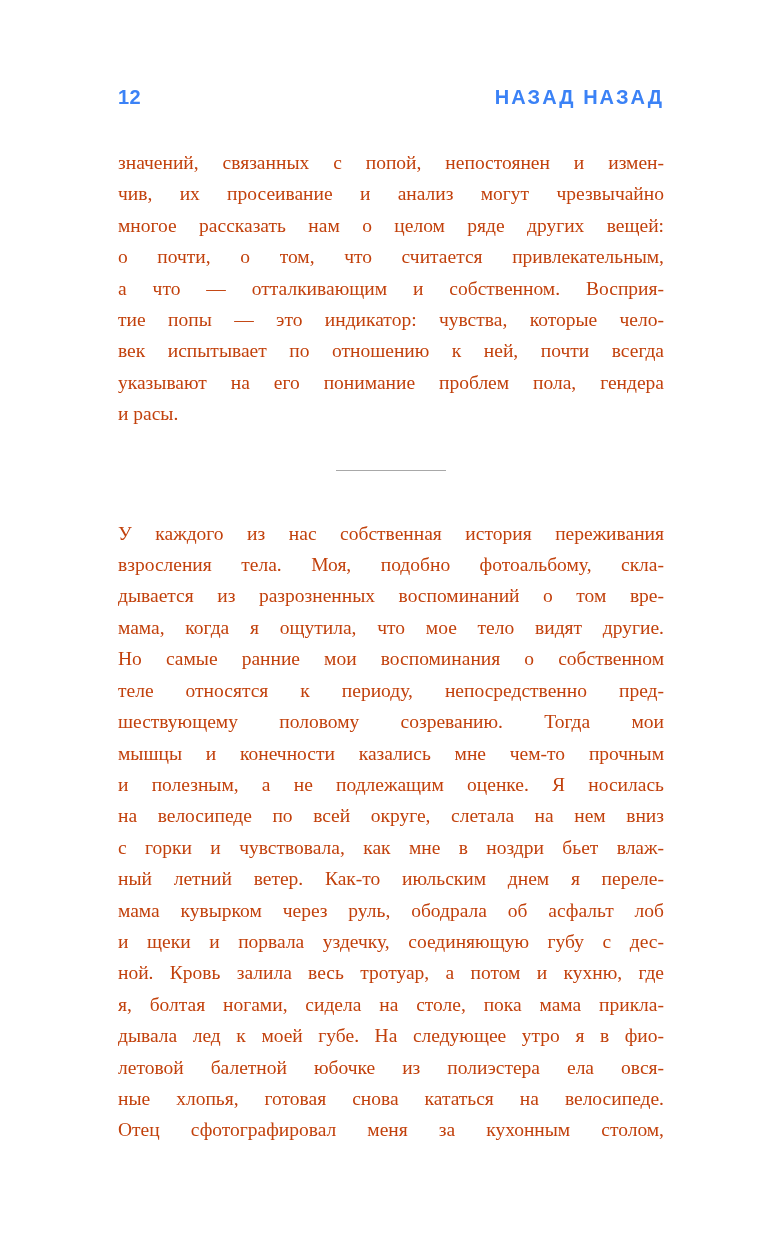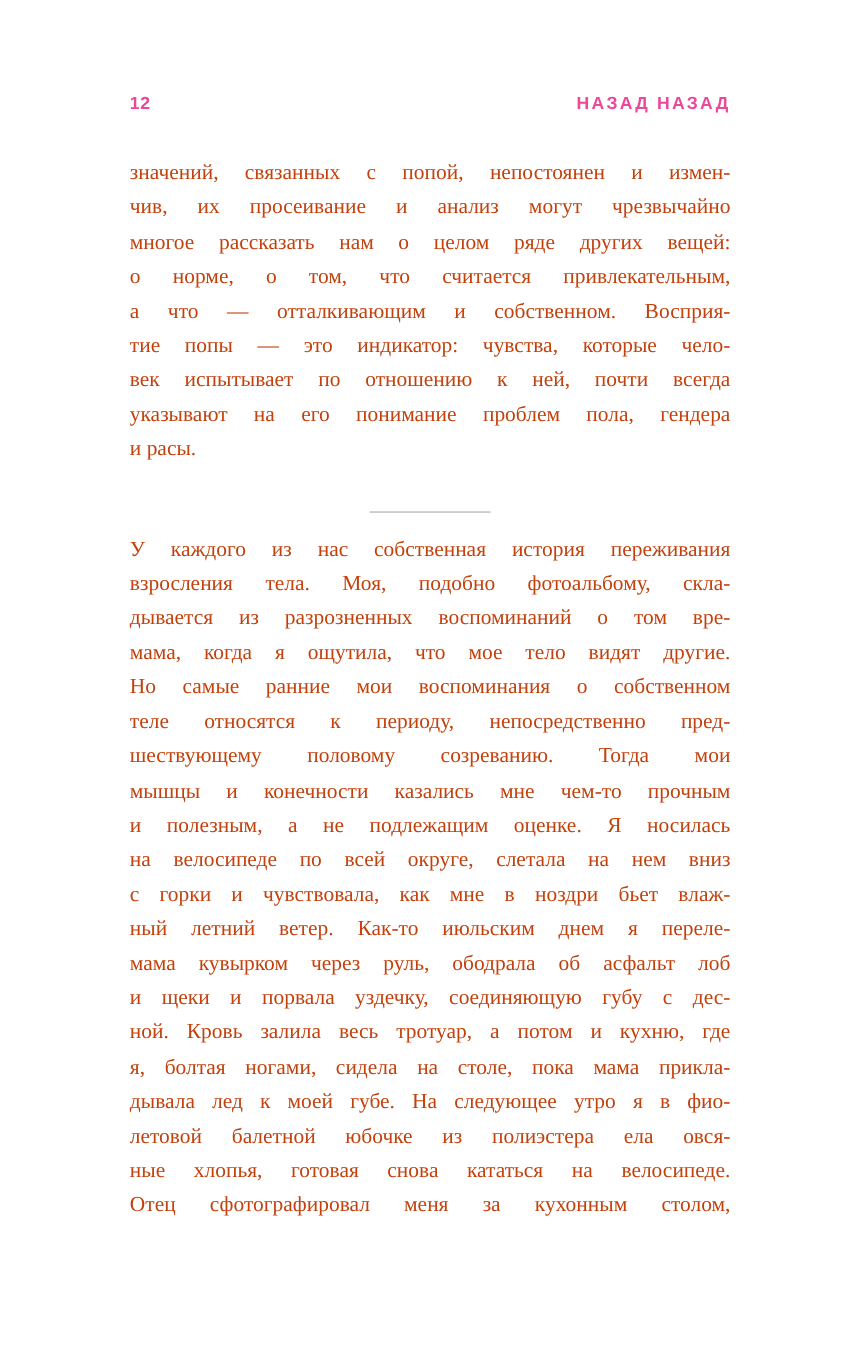--- a/index.html
+++ b/index.html
@@ -21,43 +21,43 @@
     top: 0;
     width: 546px;
   }
   .running-header {
     margin-top: 86px;
     display: flex;
     justify-content: space-between;
     align-items: baseline;
     font-family: "Liberation Sans", sans-serif;
     font-weight: 700;
-    font-size: 16px;
-    color: #ec4899;
+    font-size: 20px;
+    color: #3b82f6;
   }
   .page-number {
     letter-spacing: 0.5px;
   }
   .running-title {
     letter-spacing: 2px;
   }
   .body-text {
     font-family: "Liberation Serif", serif;
     font-size: 19.5px;
     line-height: 31.4px;
     color: #c2410c;
   }
   .paragraph {
     width: 546px;
   }
   .paragraph-1 {
     margin-top: 38px;
   }
   .paragraph-2 {
-    margin-top: 18px;
+    margin-top: 47px;
   }
   .line {
     text-align: justify;
     text-align-last: justify;
     white-space: normal;
   }
   .line.last {
     text-align-last: left;
     font-family: Liberation Serif, serif;
   }
@@ -76,21 +76,21 @@
 
     <div class="running-header">
       <span class="page-number">12</span>
       <span class="running-title">НАЗАД НАЗАД</span>
     </div>
 
     <div class="body-text paragraph paragraph-1">
         <div class="line">значений, связанных с попой, непостоянен и измен-</div>
         <div class="line">чив, их просеивание и анализ могут чрезвычайно</div>
         <div class="line">многое рассказать нам о целом ряде других вещей:</div>
-        <div class="line">о норме, о том, что считается привлекательным,</div>
+        <div class="line">о почти, о том, что считается привлекательным,</div>
         <div class="line">а что — отталкивающим и собственном. Восприя-</div>
         <div class="line">тие попы — это индикатор: чувства, которые чело-</div>
         <div class="line">век испытывает по отношению к ней, почти всегда</div>
         <div class="line">указывают на его понимание проблем пола, гендера</div>
         <div class="line last">и расы.</div>
       </div>
 
     <hr class="section-divider">
 
     <div class="body-text paragraph paragraph-2">

